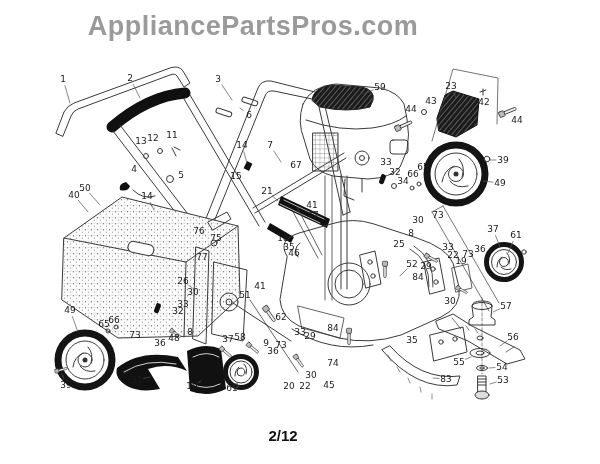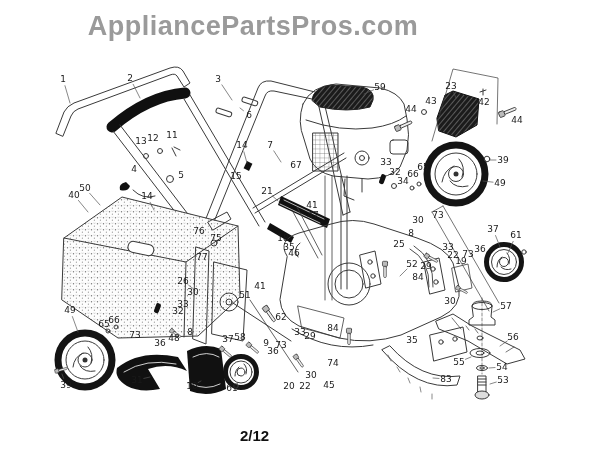--- a/index.html
+++ b/index.html
@@ -8,21 +8,21 @@
     background:var(--background,#ffffff);
     font-family:"Liberation Sans",sans-serif;
   }
   .page{position:relative;width:600px;height:340px;background:var(--background,#fff);}
   .site-title{
     position:absolute;top:11px;left:0;width:506px;text-align:center;
     font-size:27px;font-weight:bold;color:var(--header_text,#999);
     letter-spacing:.5px;white-space:nowrap;
   }
   .page-indicator{
-    position:absolute;top:427px;left:240px;width:86px;
+    position:absolute;top:427px;left:240px;width:86px;text-align:center;
     font-size:15px;font-weight:bold;color:var(--footer_text,#111);
   }
   svg.diagram{position:absolute;left:0;top:0;}
   svg text{font:9px "DejaVu Sans",sans-serif;fill:#1a1a1a;text-anchor:middle;}
 </style>
 </head>
 <body>
 
 <div class="page">
 

